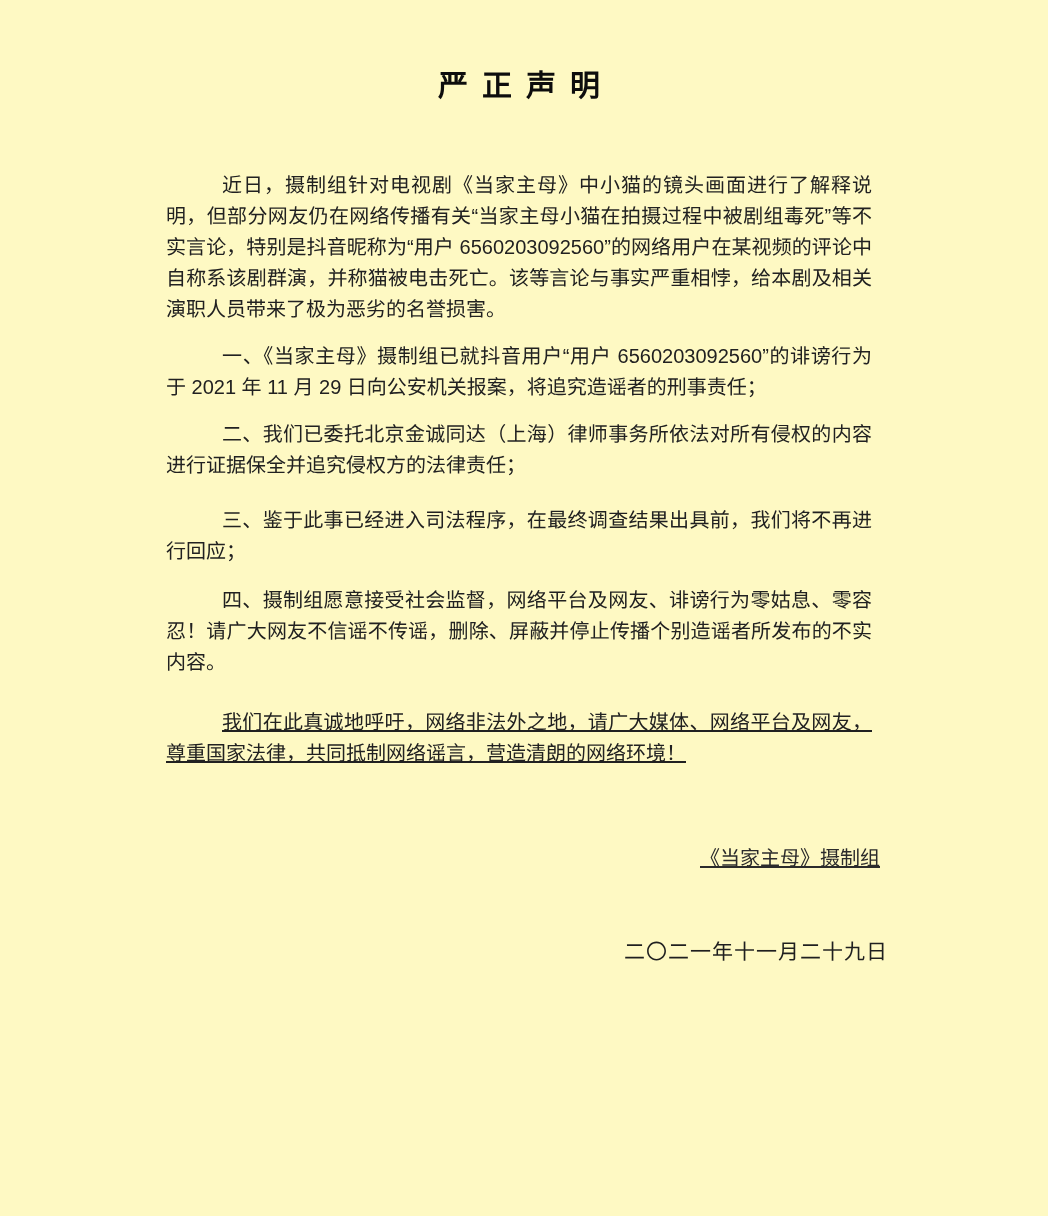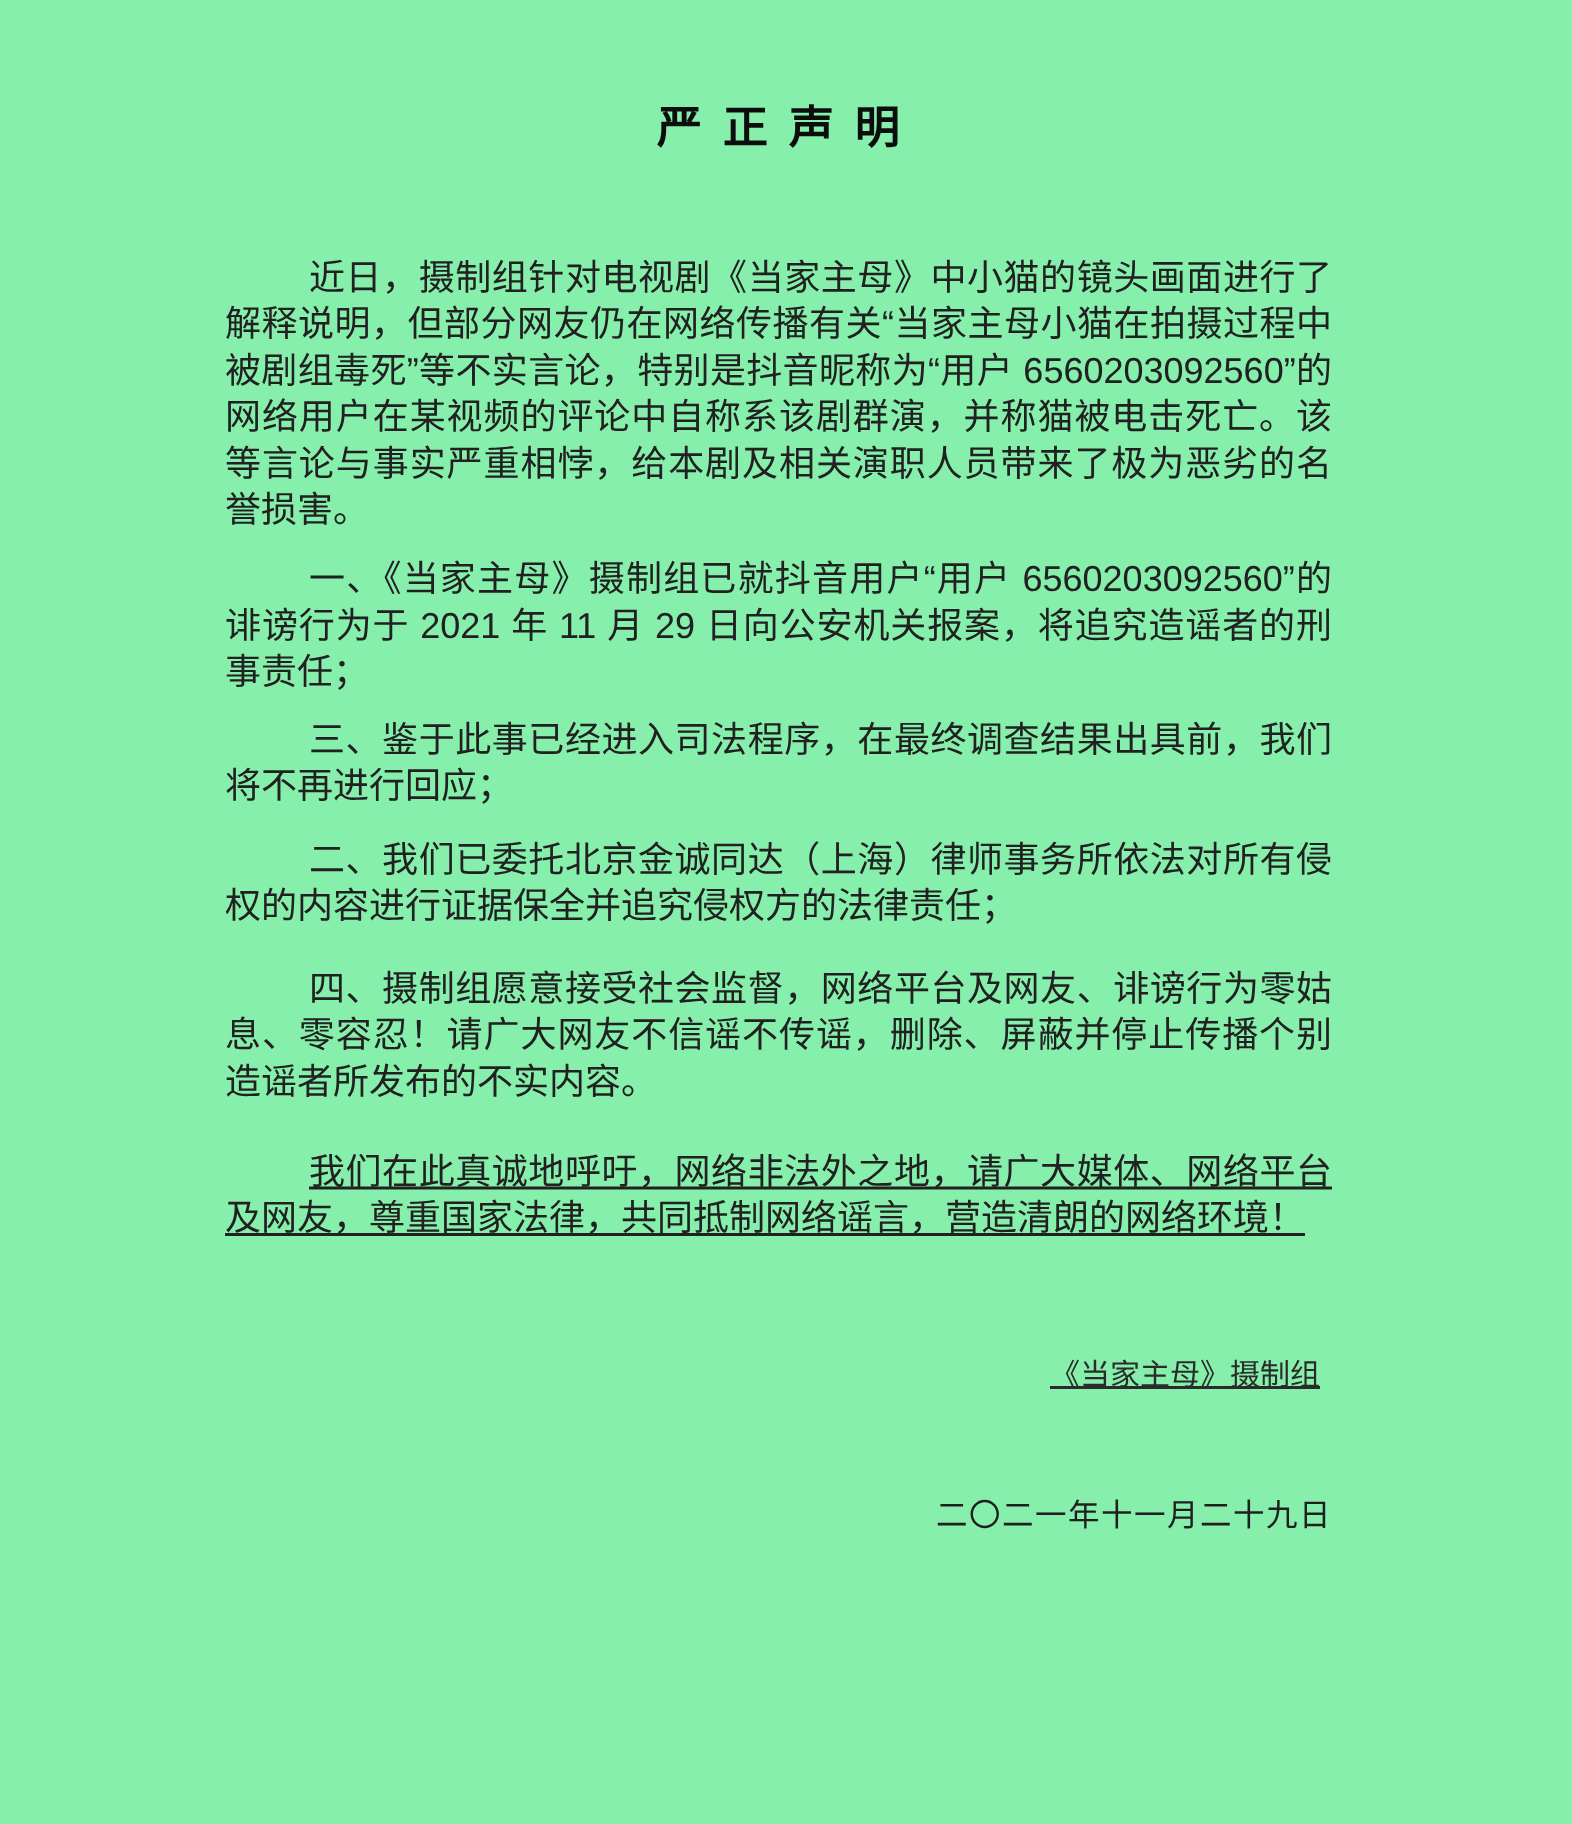--- a/index.html
+++ b/index.html
@@ -11,36 +11,36 @@
     width: 1048px;
     height: 1216px;
     font-family: "Liberation Sans", "DejaVu Sans", sans-serif;
     overflow: hidden;
   }
   .page {
     box-sizing: border-box;
     width: 1048px;
     height: 1216px;
     padding: 66px 160px 0 150px;
-    background: #86efac;
+    background: #fef9c3;
     color: #212121;
   }
   .doc-title {
     margin: 0 0 64px 0;
     text-align: center;
     font-size: 30px;
     line-height: 40px;
     font-weight: 700;
     color: #0d0d0d;
     letter-spacing: 14px;
     text-indent: 14px; 
   }
   .body-p {
-    margin: 0;
-    font-size: 24px;
+    margin: 16px;
+    font-size: 20px;
     line-height: 31px;
     text-align: justify;
     text-justify: inter-ideograph;
     text-indent: 56px;
     color: #212121;
     word-break: break-all;
   }
   .gap-15 { margin-bottom: 15px; }
   .gap-35 { margin-bottom: 35px; }
   .gap-29 { margin-bottom: 29px; }
@@ -72,23 +72,23 @@
 <div class="page">
 
   <h1 class="doc-title">严正声明</h1>
 
   <p class="body-p gap-15">近日，摄制组针对电视剧《当家主母》中小猫的镜头画面进行了解释说明，但部分网友仍在网络传播有关“当家主母小猫在拍摄过程中被剧组毒死”等不实言论，特别是抖音昵称为“用户 6560203092560”的网络用户在某视频的评论中自称系该剧群演，并称猫被电击死亡。该等言论与事实严重相悖，给本剧及相关演职人员带来了极为恶劣的名誉损害。</p>
 
 
 
   <p class="body-p gap-14">一、《当家主母》摄制组已就抖音用户“用户 6560203092560”的诽谤行为于 2021 年 11 月 29 日向公安机关报案，将追究造谣者的刑事责任；</p>
 
+  <p class="body-p gap-24">二、我们已委托北京金诚同达（上海）律师事务所依法对所有侵权的内容进行证据保全并追究侵权方的法律责任；</p>
+
   <p class="body-p gap-18">三、鉴于此事已经进入司法程序，在最终调查结果出具前，我们将不再进行回应；</p>
-
-  <p class="body-p gap-24">二、我们已委托北京金诚同达（上海）律师事务所依法对所有侵权的内容进行证据保全并追究侵权方的法律责任；</p>
 
   <p class="body-p gap-29">四、摄制组愿意接受社会监督，网络平台及网友、诽谤行为零姑息、零容忍！请广大网友不信谣不传谣，删除、屏蔽并停止传播个别造谣者所发布的不实内容。</p>
 
   <p class="body-p gap-74">我们在此真诚地呼吁，网络非法外之地，请广大媒体、网络平台及网友，尊重国家法律，共同抵制网络谣言，营造清朗的网络环境！</p>
 
   <div class="signature-line">《当家主母》摄制组</div>
 
   <div class="date-line">二〇二一年十一月二十九日</div>
 
 </div>

